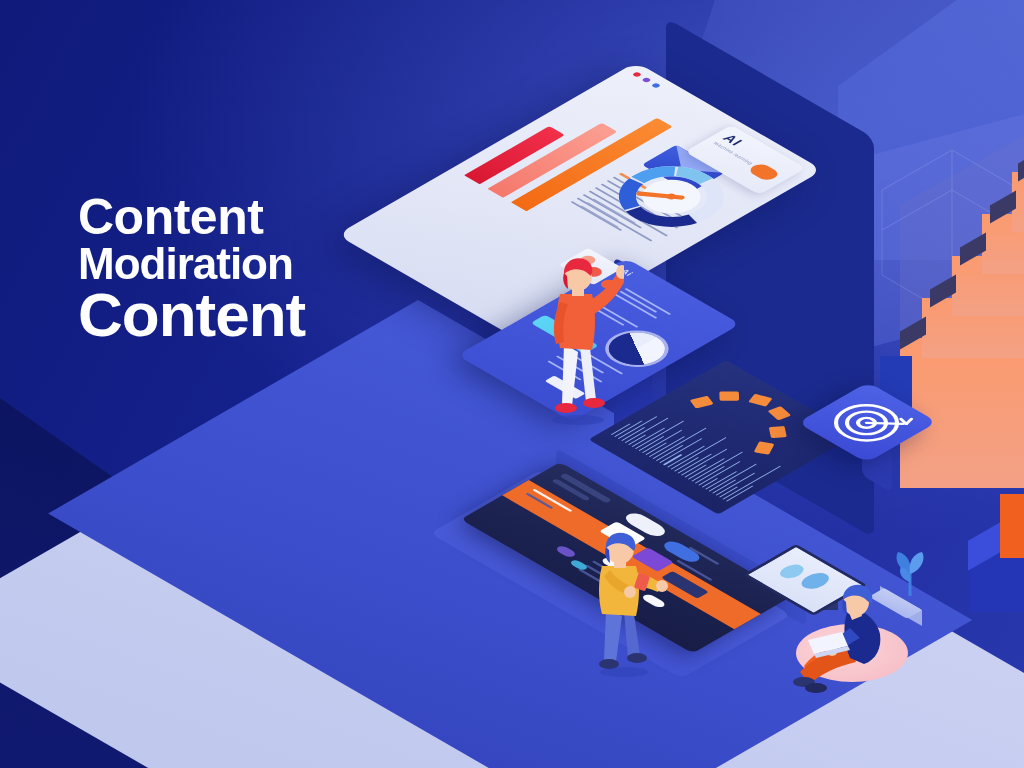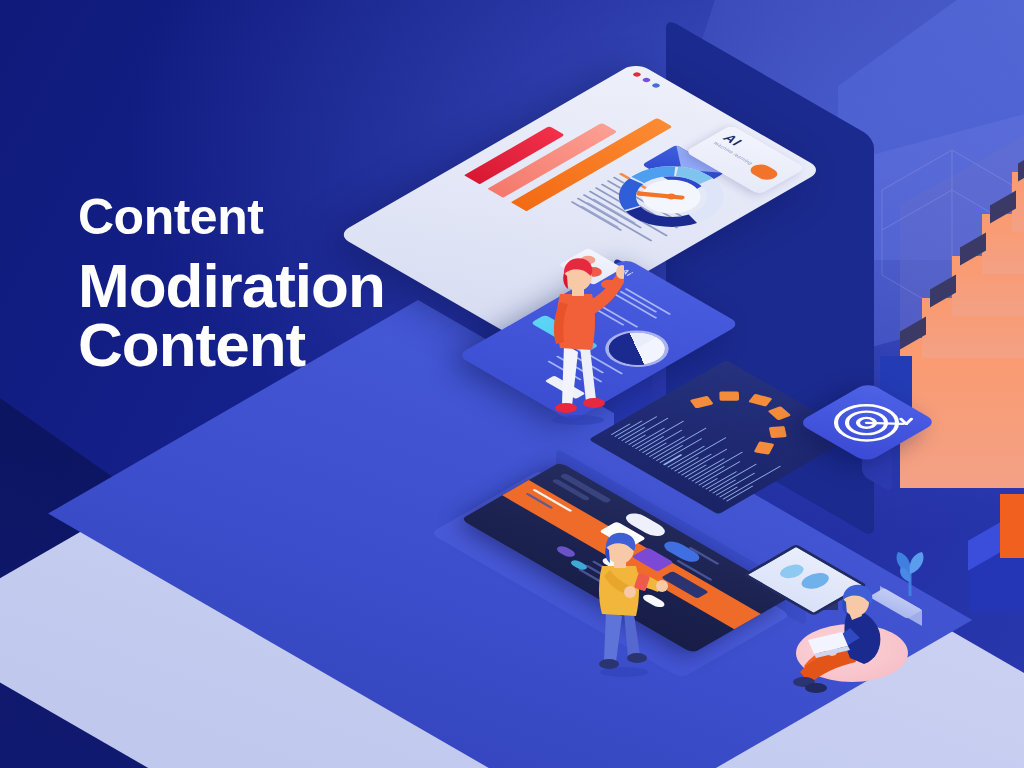--- a/index.html
+++ b/index.html
@@ -31,21 +31,21 @@
   .bg-facet3{position:absolute;left:860px;top:110px;width:180px;height:240px;
     background:#6e7ae0;opacity:.30;
     clip-path:polygon(0% 100%,0% 20%,100% 0%,100% 80%);}
   .bg-grid-ghost{position:absolute;left:872px;top:130px;width:150px;height:200px;opacity:.18;}
 
   
   .headline{position:absolute;left:78px;top:186px;width:470px;color:#ffffff;}
   .h-l1{font-size:70px;font-weight:700;line-height:.94;letter-spacing:-1px;}
   .h-l2{font-size:50px;font-weight:700;line-height:1.0;letter-spacing:-0.5px;margin-top:6px;}
   .h-l3{font-size:49px;font-weight:700;line-height:1.0;letter-spacing:-0.5px;margin-top:-2px;}
-  .h-l4{font-size:62px;font-weight:700;line-height:1.02;letter-spacing:-1px;margin-top:12px;}
+  .h-l4{font-size:44px;font-weight:700;line-height:1.02;letter-spacing:-1px;}
   .h-l5{font-size:62px;font-weight:700;line-height:1.02;letter-spacing:-1px;margin-top:-4px;}
 
   
   .floor-light{position:absolute;left:430px;top:330px;width:900px;height:900px;
     background:linear-gradient(160deg,#cdd3f3 0%,#c3cbef 55%,#bcc5ec 100%);
     transform:rotate(30deg) skewX(-30deg) scaleY(.578);transform-origin:top left;}
   .floor-blue{position:absolute;left:418px;top:300px;width:640px;height:640px;
     background:linear-gradient(160deg,#4558d6 0%,#3c4ecb 60%,#3545bf 100%);
     transform:rotate(30deg) skewX(-30deg) scaleY(.578);transform-origin:top left;}
   .floor-blue-edge{position:absolute;left:408px;top:470px;width:300px;height:50px;

